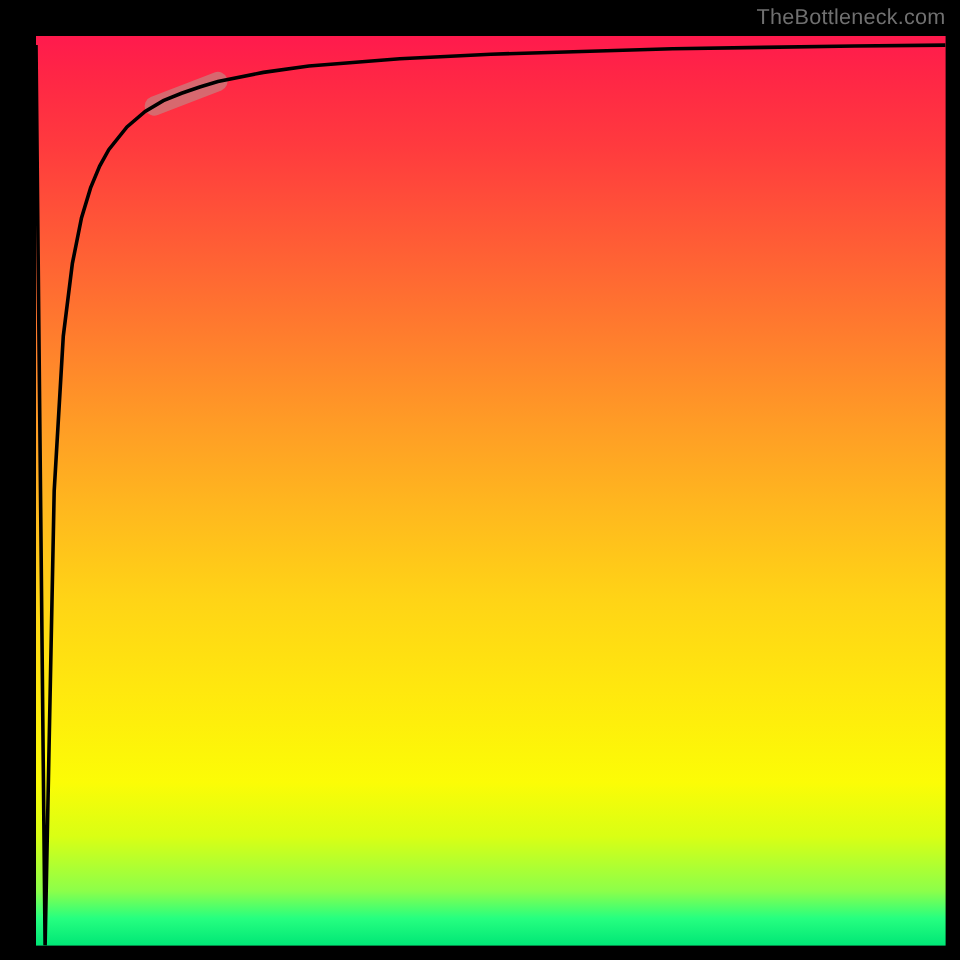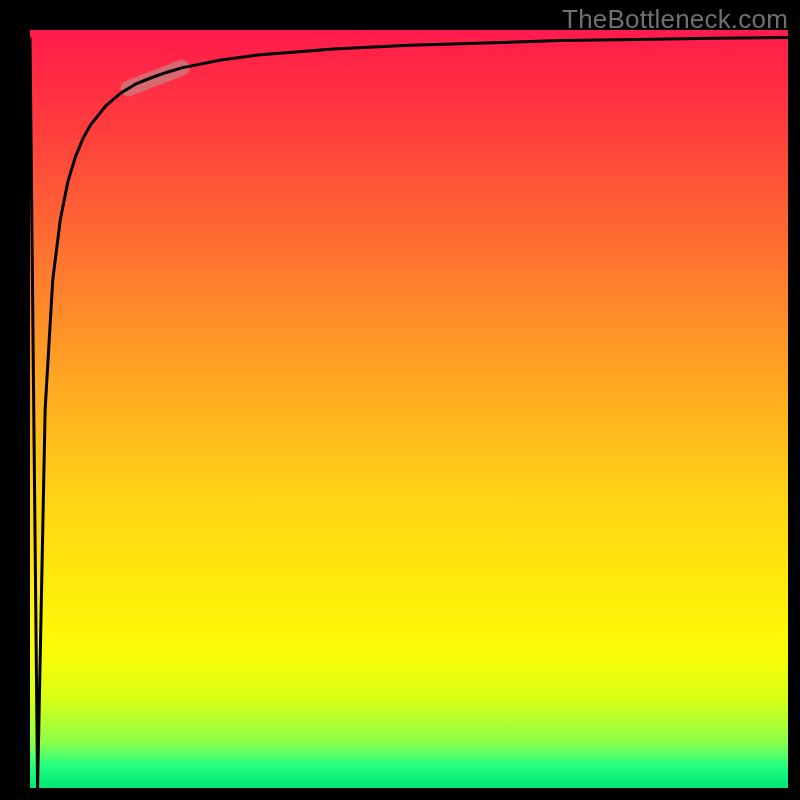--- a/index.html
+++ b/index.html
@@ -8,21 +8,21 @@
     height: 800px;
     background: #000;
     position: relative;
     font-family: Arial, Helvetica, sans-serif;
   }
   .watermark {
     position: absolute;
     top: 4px;
     right: 12px;
     color: #707070;
-    font-size: 26px;
+    font-size: 18px;
     font-weight: 500;
     letter-spacing: 0.2px;
     z-index: 5;
   }
   .plot-frame {
     position: absolute;
     left: 30px;
     top: 30px;
     width: 758px;
     height: 758px;

